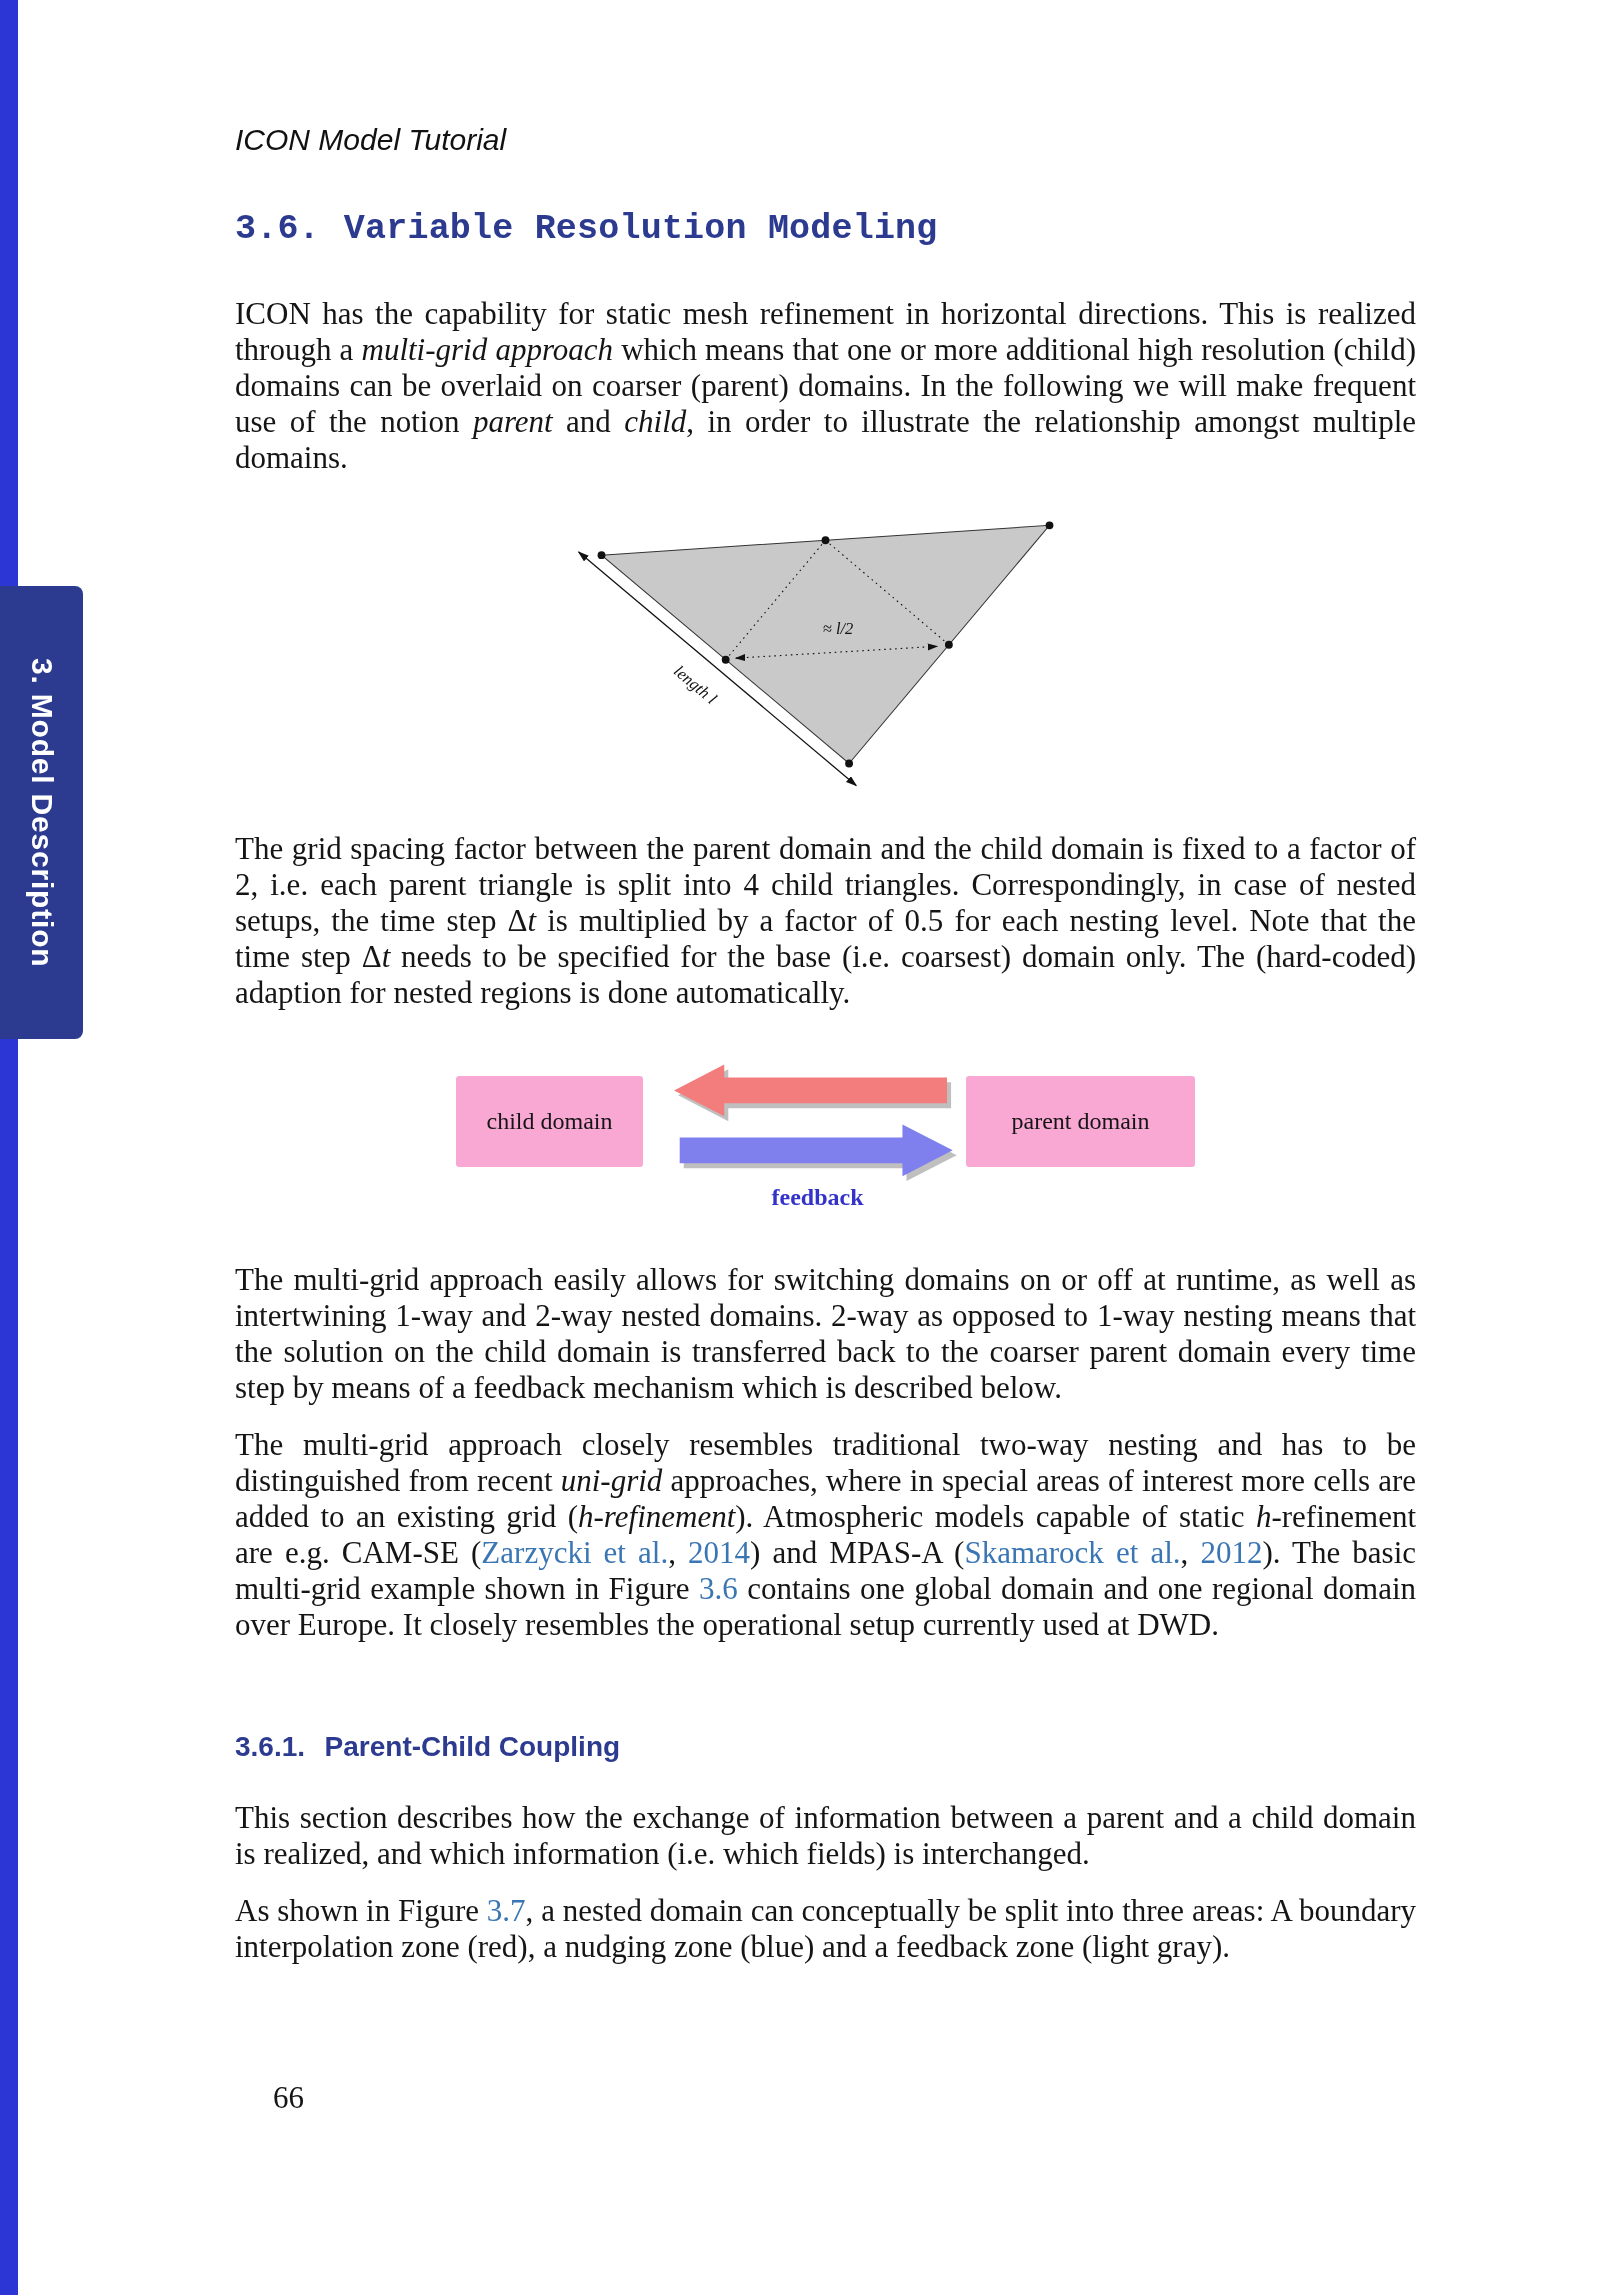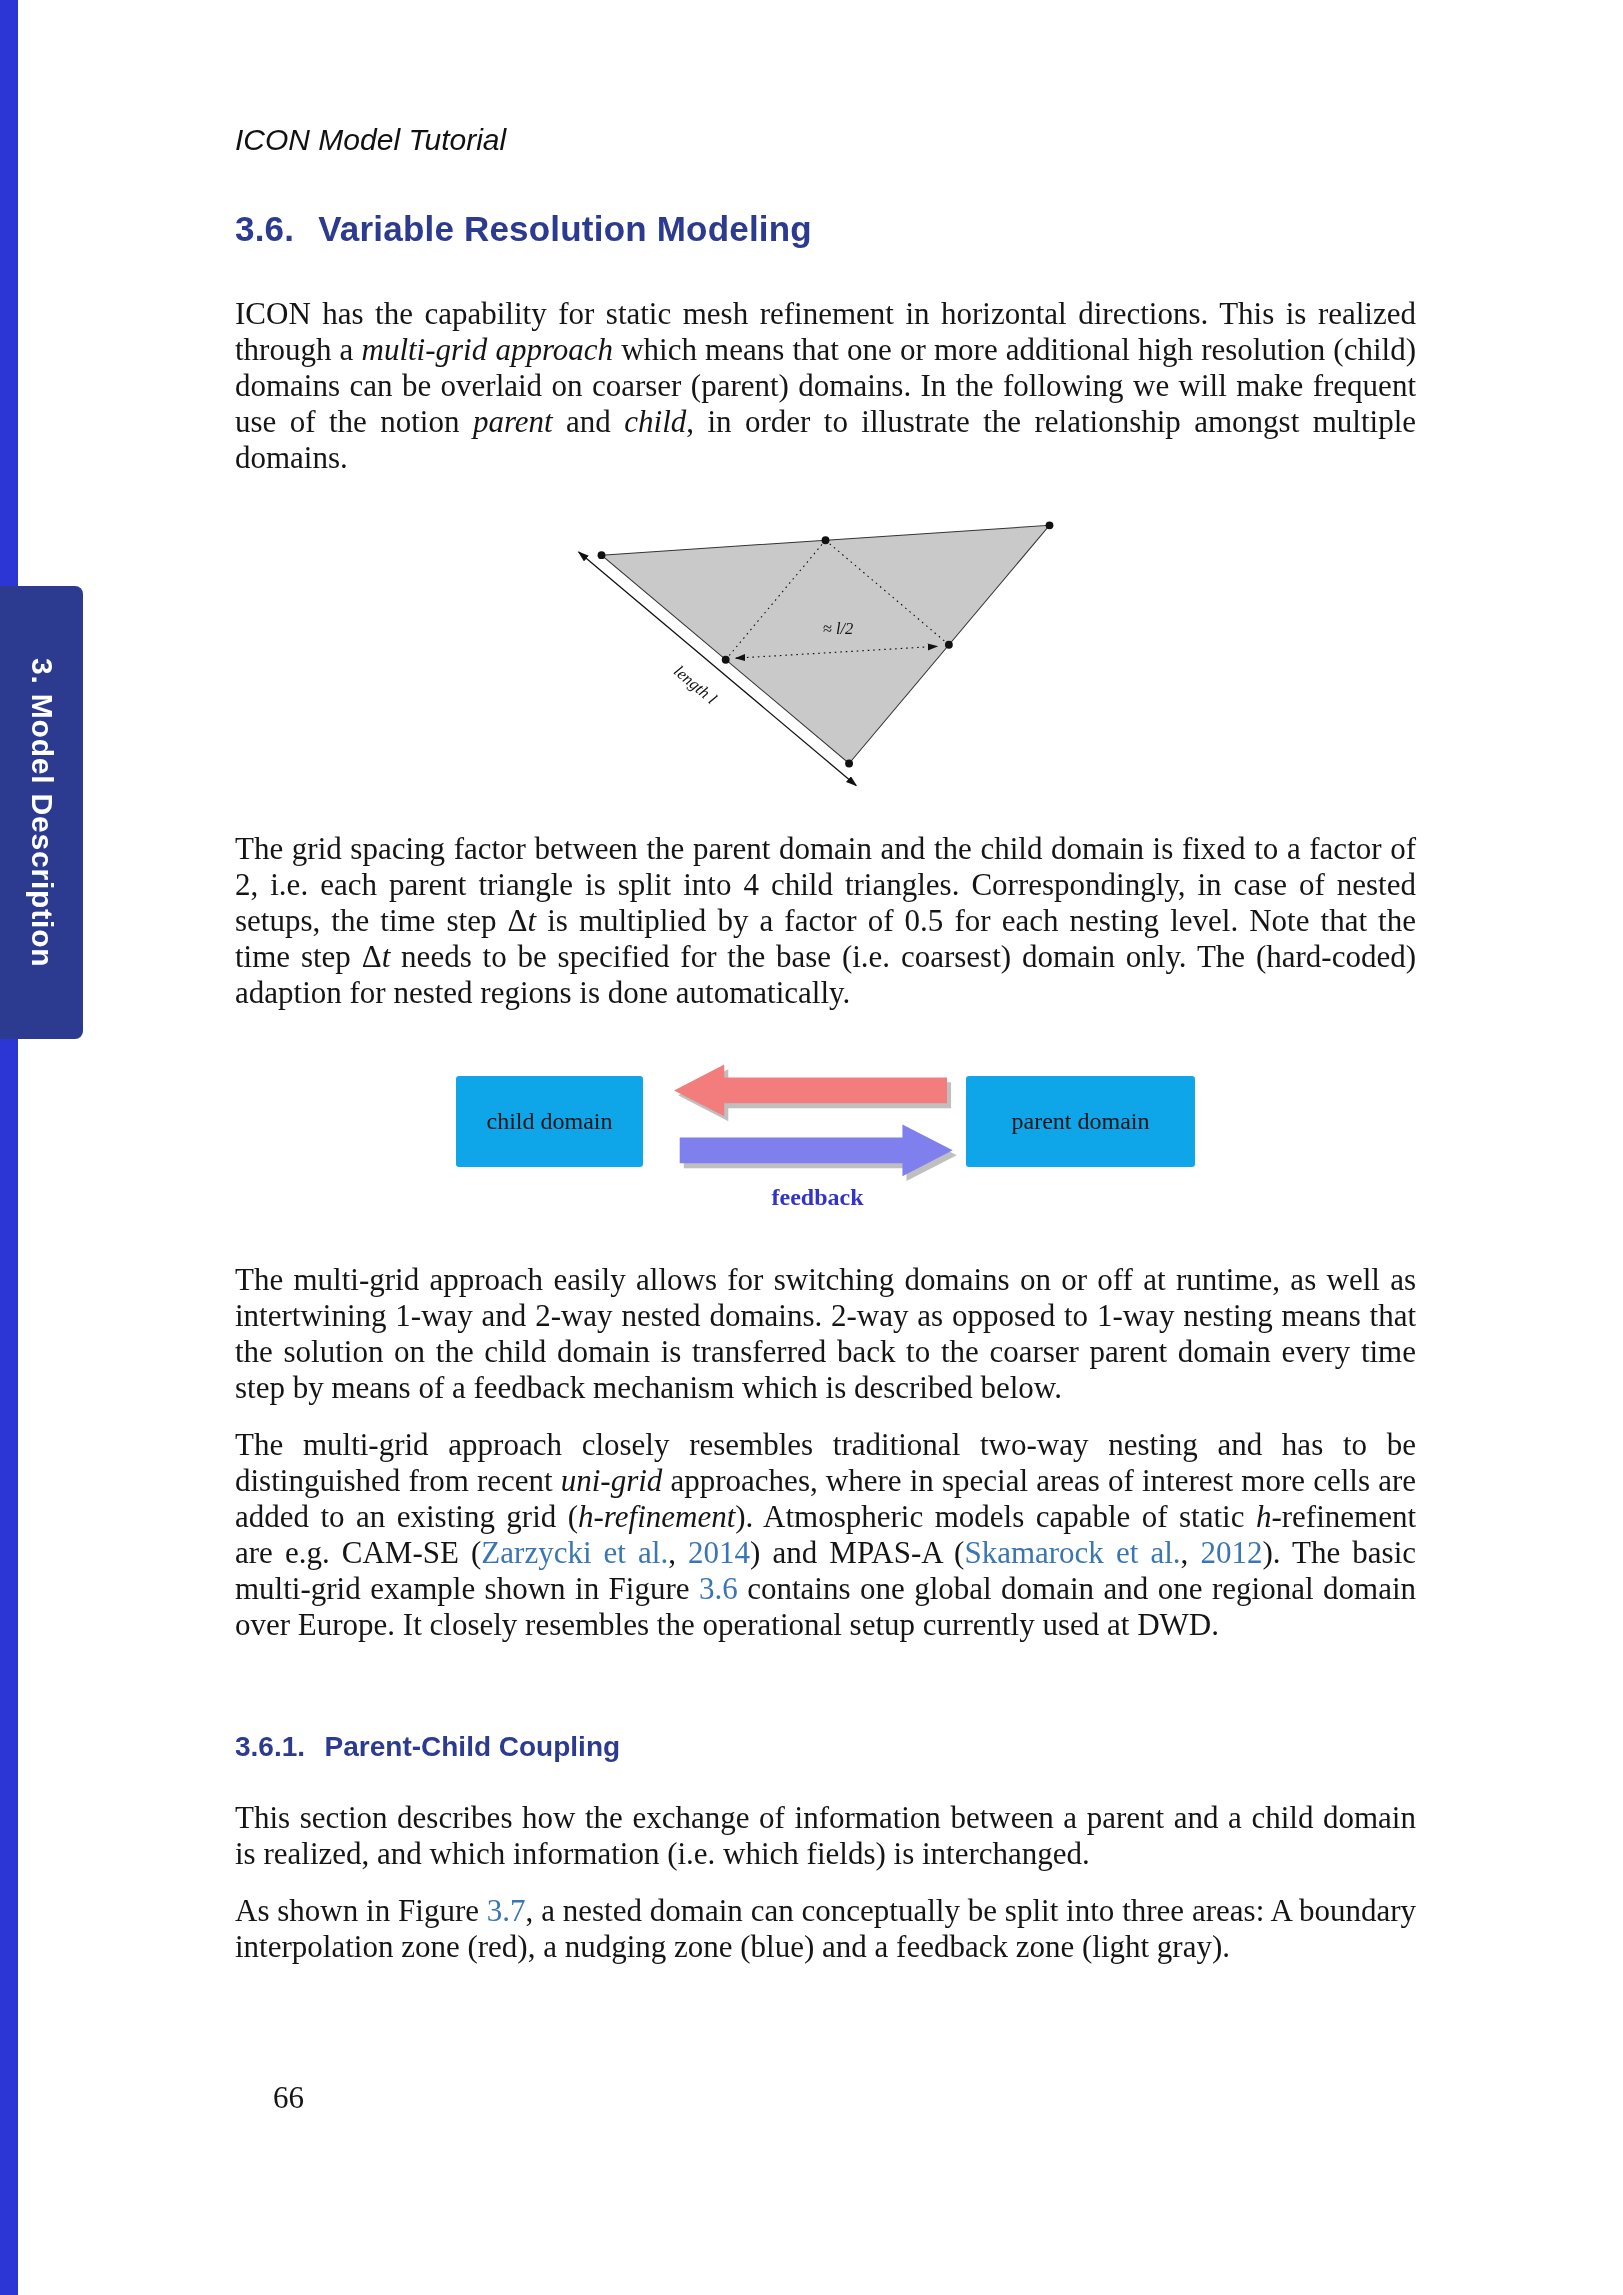--- a/index.html
+++ b/index.html
@@ -19,41 +19,41 @@
     color:#ffffff; font-family:"Liberation Sans", sans-serif;
     font-weight:bold; font-size:30px; letter-spacing:0.8px;
   }
   
   .page-col { position:absolute; left:235px; top:0; width:1181px; }
   .running-header {
     margin-top:123px; font-family:"Liberation Sans", sans-serif;
     font-style:italic; font-size:30px; color:#111;
   }
   h1.sec {
-    margin:52px 0 47px; font-family:Liberation Sans, sans-serif;
+    margin:52px 0 47px; font-family:Liberation Mono, monospace;
     font-size:35px; font-weight:bold; color:#2c3b90; letter-spacing:0.2px;
   }
   h2.subsec {
     margin:88px 0 37px; font-family:"Liberation Sans", sans-serif;
     font-size:28px; font-weight:bold; color:#2c3b90;
   }
   .sec-num { margin-right:24px; }
   .subsec-num { margin-right:19.5px; }
   p.body-par {
     font-size:31px; line-height:36px; text-align:justify; margin:0 0 21px 0;
   }
   .it { font-style:italic; }
   .lk { color:#3a76b4; cursor:pointer; }
   
   .fig-triangle { width:503px; margin:32px auto 36px auto; }
   .fig-label { font-style:italic; font-size:21px; fill:#111; font-family:"Liberation Serif", serif; }
   
   .fig-feedback { position:relative; width:739px; height:162px; margin:47px auto 42px auto; }
   .fb-box {
-    position:absolute; top:18px; height:91px; background:#0ea5e9; border-radius:3.2px;
+    position:absolute; top:18px; height:91px; background:#f9a8d4; border-radius:3.2px;
     display:flex; align-items:center; justify-content:center; font-size:24px;
   }
   .fb-box-child { left:0; width:187px; }
   .fb-box-parent { right:0; width:229px; }
   .fb-arrows { position:absolute; left:0; top:0; }
   .fb-label {
     position:absolute; left:244px; top:126px; width:235px; text-align:center;
     color:#3333cc; font-size:24px;font-weight:bold;
   }
   .page-number { position:absolute; left:235px; top:2080px; font-size:31px;margin-left:38px; }

